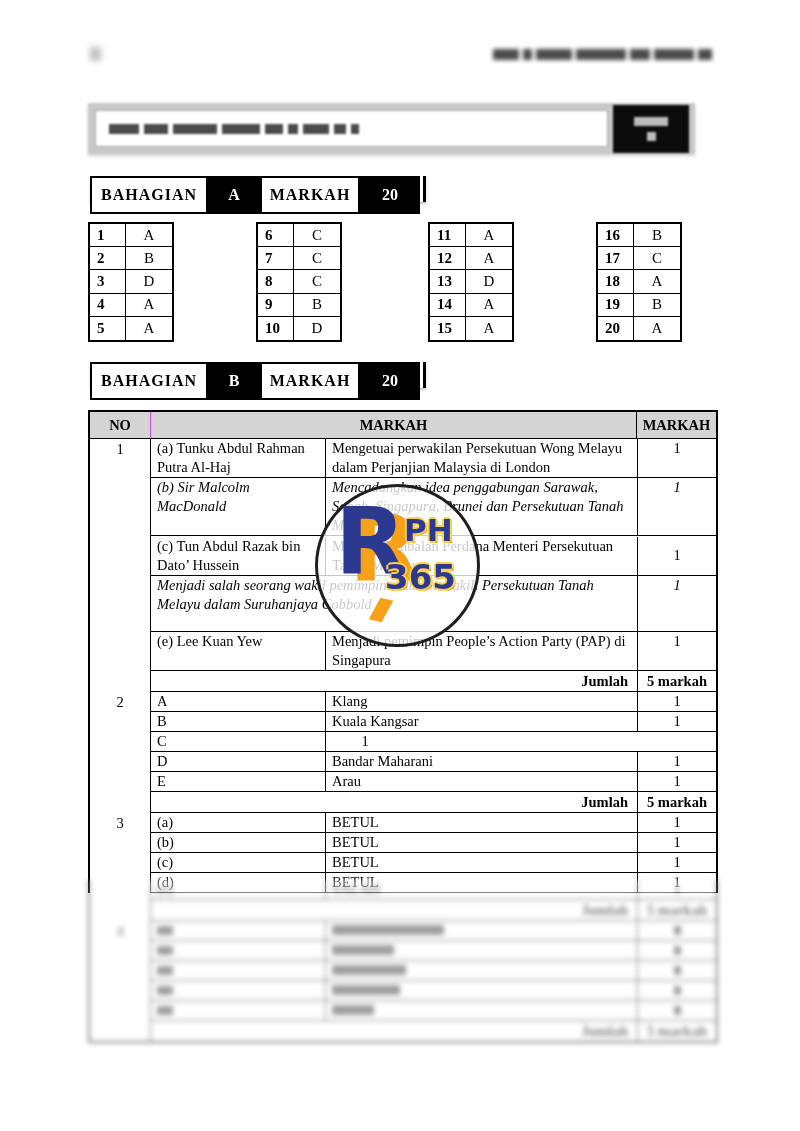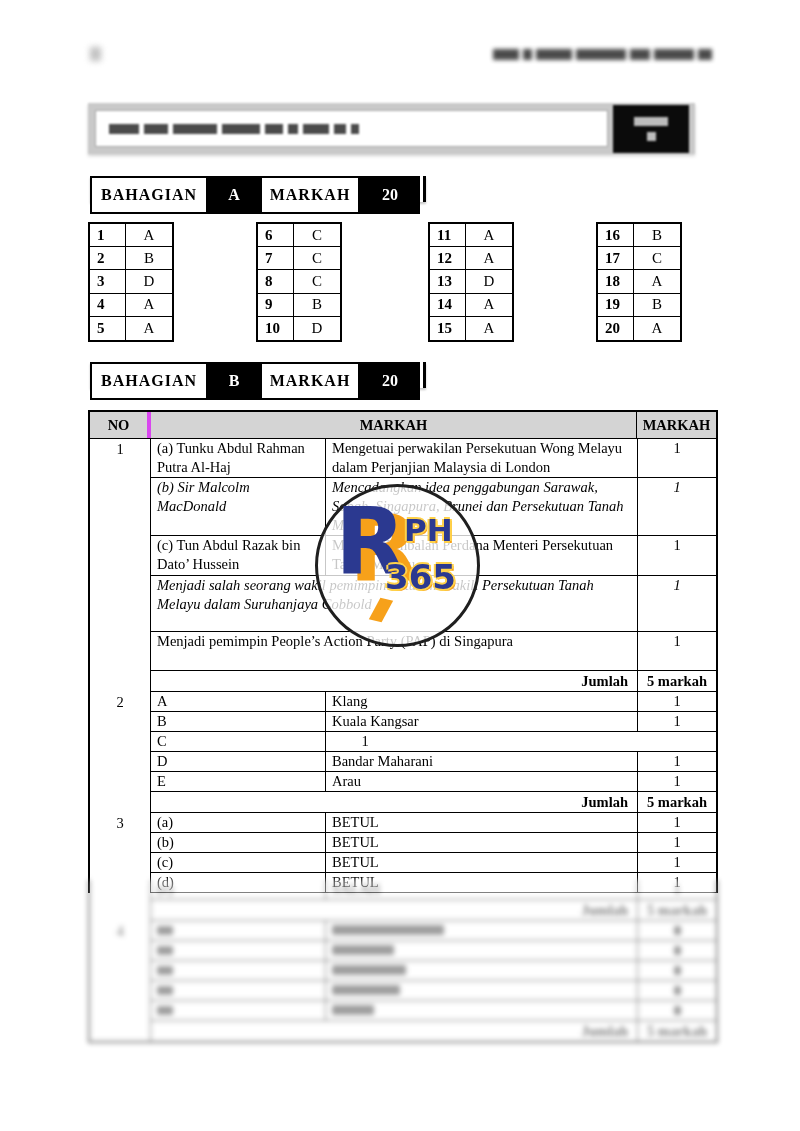--- a/index.html
+++ b/index.html
@@ -44,32 +44,32 @@
   .obj-row:last-child { border-bottom:none; }
   .obj-no { font-weight:bold; padding-left:7px; border-right:1px solid #000;
     display:flex; align-items:center; }
   .obj-ans { display:flex; align-items:center; justify-content:center; }
 
   
   .main-table { position:absolute; left:88px; top:410px; width:630px; background:#fff;
     border:2px solid #000; border-bottom:none; font-size:14.5px; }
   .mt-header { display:flex; background:#d4d4d4; font-weight:bold; border-bottom:1px solid #000; height:27px; }
   .mt-header .hc { display:flex; align-items:center; justify-content:center; }
-  .hc-no { width:61px; border-right:4px solid #d946ef; }
+  .hc-no { width:61px; border-right:1px solid #d946ef; }
   .hc-jaw { flex:1; border-right:1px solid #000; }
   .hc-mark { width:79px; }
 
   .qblock { display:flex; }
   .no-cell { width:61px; border-right:1px solid #000; text-align:center; padding-top:2px; }
   .rows { flex:1; display:flex; flex-direction:column; }
   .row { display:flex; border-bottom:1px solid #000; min-height:19px; }
   .cell-label { width:175px; border-right:1px solid #000; padding:0 6px; line-height:19px; }
   .cell-answer { flex:1; border-right:1px solid #000; padding:0 6px; line-height:19px; }
   .cell-mark { width:78px; text-align:center; line-height:19px; }
-  .h2 { min-height:39px; } .h3 { min-height:56px;font-style:italic; } .h2b { min-height:40px; }
+  .h2 { min-height:39px; } .h3 { min-height:56px;font-style:italic; } .h2b { min-height:40px;align-items:center; }
   .row-jumlah { display:flex; border-bottom:1px solid #000; min-height:20px; font-weight:bold; }
   .cell-jumlah { flex:1; border-right:1px solid #000; text-align:right; padding-right:9px; line-height:20px; }
 
   
   .blur-wrap { position:absolute; left:88px; top:880px; width:630px;
     filter:blur(2.6px); opacity:.5; }
   .blur-table { border:2px solid #000; border-top:none; background:#fff; font-size:14.5px; }
   .blob { display:inline-block; background:#3f3f3f; height:10px; margin-top:4px; border-radius:1px; }
   .blob-sm { height:9px; }
 
@@ -254,20 +254,21 @@
         <div class="row h2b">
             <div class="cell-label">(c) Tun Abdul Razak bin Dato’ Hussein</div>
             <div class="cell-answer">Menjadi Timbalan Perdana Menteri Persekutuan Tanah Melayu</div>
             <div class="cell-mark">1</div>
           </div>
         <div class="row h3">
             <div class="cell-answer">Menjadi salah seorang wakil pemimpin untuk mewakili Persekutuan Tanah Melayu dalam Suruhanjaya Cobbold</div>
             <div class="cell-mark">1</div>
           </div>
         <div class="row h2">
+            <div class="cell-label">(e) Lee Kuan Yew</div>
             <div class="cell-answer">Menjadi pemimpin People’s Action Party (PAP) di Singapura</div>
             <div class="cell-mark">1</div>
           </div>
         <div class="row-jumlah">
             <div class="cell-jumlah">Jumlah</div>
             <div class="cell-mark" style="line-height:20px">5 markah</div>
           </div>
       </div>
     </div>
 

